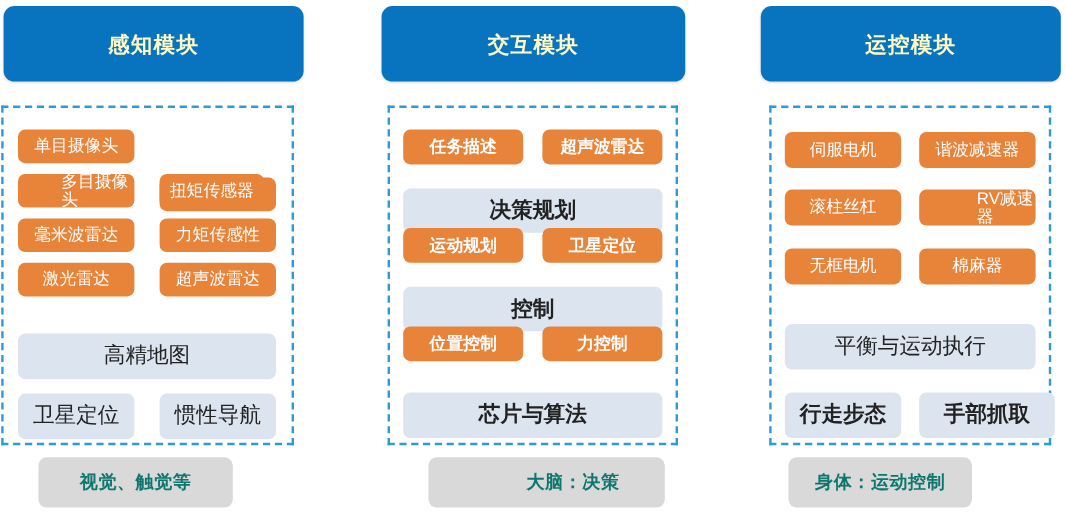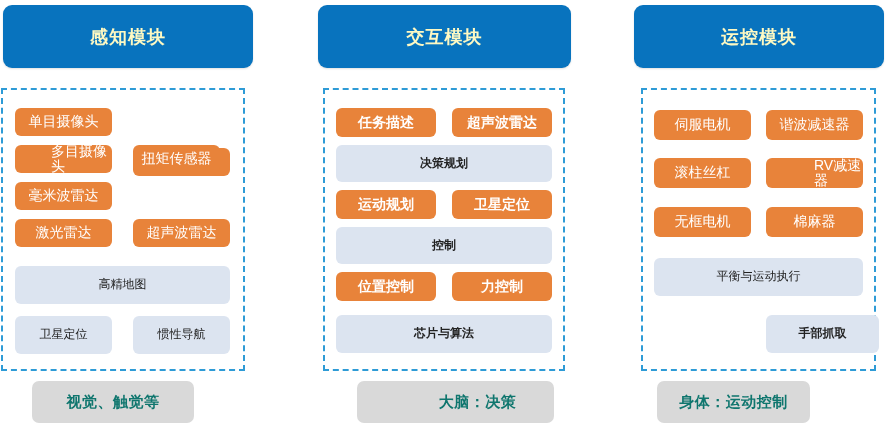--- a/index.html
+++ b/index.html
@@ -41,21 +41,22 @@
     border-radius:6px;
   }
   .chip.orange{
     background:#E8833A;
     color:#ffffff;
     font-size:14px;
   }
   .chip.blue{
     background:#DCE4F0;
     color:#222222;
-    font-size:12px;
+    font-size:18px;
+    margin-top:12px;
   }
   .chip.bold{font-weight:bold;}
 
   .footer-label{
     position:absolute;
     background:#D9D9D9;
     color:#0f766e;
     border-radius:7px;
     display:flex;align-items:center;justify-content:center;
     font-size:15px;
@@ -85,20 +86,23 @@
     <div class="chip orange" style="left:15px;top:145px;width:97px;height:28px;padding-left:36px;">
       <span>多目摄像头</span>
     </div>
     <div class="chip orange" style="left:133px;top:145px;width:87px;height:28px;">
       <span>扭矩传感器</span>
     </div>
 
     <div class="chip orange" style="left:15px;top:182px;width:97px;height:28px;">
       <span>毫米波雷达</span>
     </div>
+    <div class="chip orange" style="left:133px;top:182px;width:97px;height:28px;">
+      <span>力矩传感性</span>
+    </div>
 
     <div class="chip orange" style="left:15px;top:219px;width:97px;height:28px;">
       <span>激光雷达</span>
     </div>
     <div class="chip orange" style="left:133px;top:219px;width:97px;height:28px;">
       <span>超声波雷达</span>
     </div>
 
     <div class="chip blue" style="left:15px;top:266px;width:215px;height:38px;">
       <span>高精地图</span>
@@ -186,20 +190,23 @@
       <span>无框电机</span>
     </div>
     <div class="chip orange" style="left:166px;top:207px;width:97px;height:30px;">
       <span>棉麻器</span>
     </div>
 
     <div class="chip blue" style="left:54px;top:258px;width:209px;height:38px;">
       <span>平衡与运动执行</span>
     </div>
 
+    <div class="chip blue bold" style="left:54px;top:315px;width:97px;height:38px;">
+      <span>行走步态</span>
+    </div>
     <div class="chip blue bold" style="left:166px;top:315px;width:113px;height:38px;">
       <span>手部抓取</span>
     </div>
 
     <div class="footer-label" style="left:57px;top:381px;width:153px;height:42px;">
       <span>身体：运动控制</span>
     </div>
   </div>
 
 </div>

